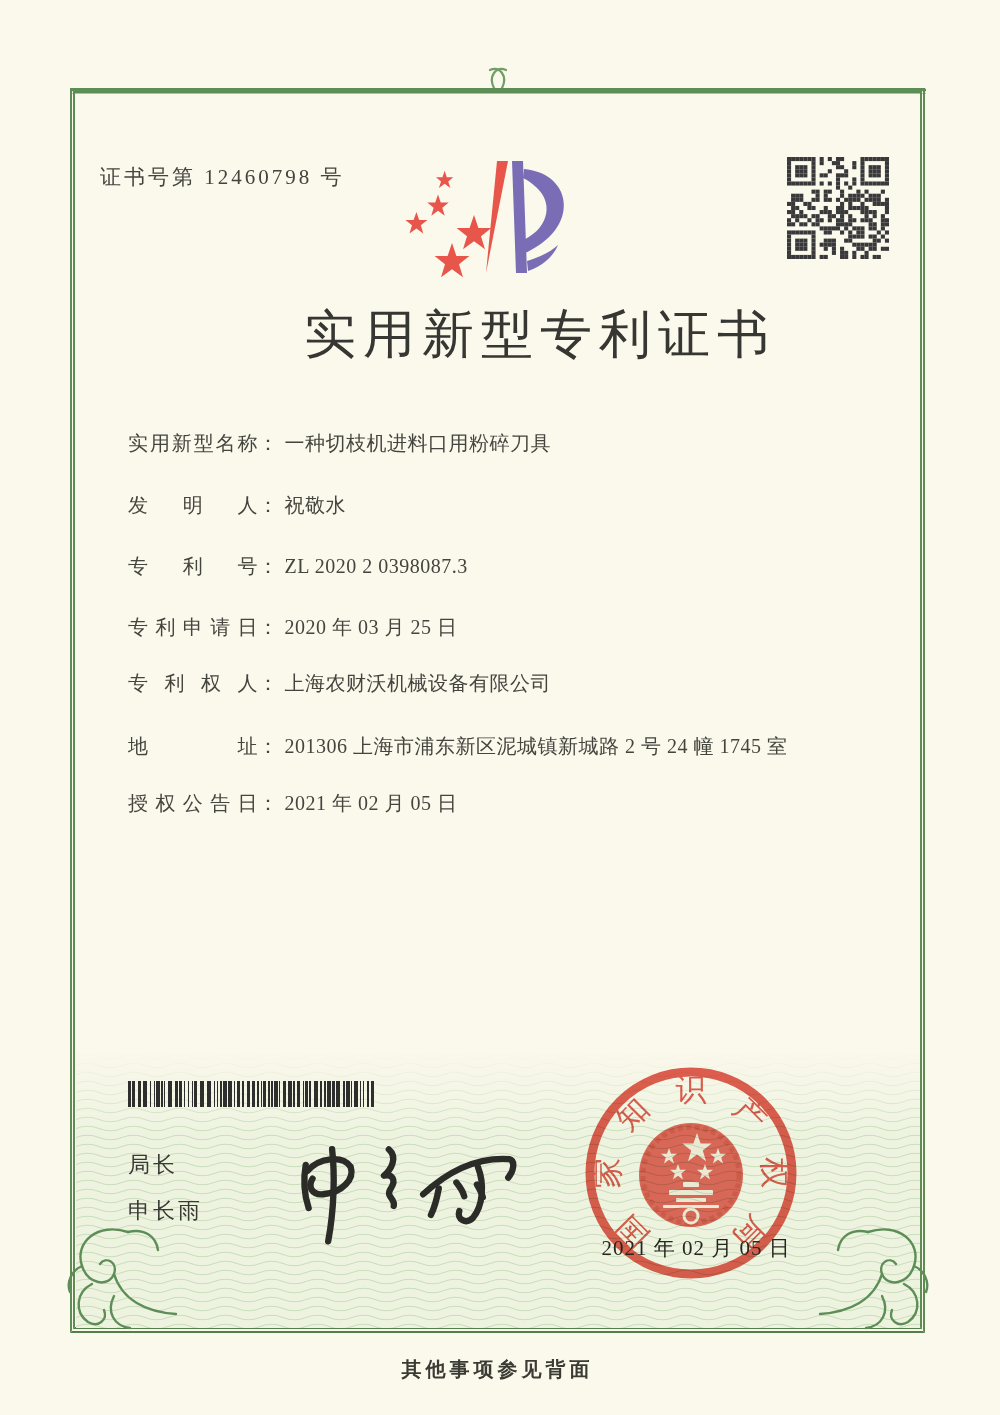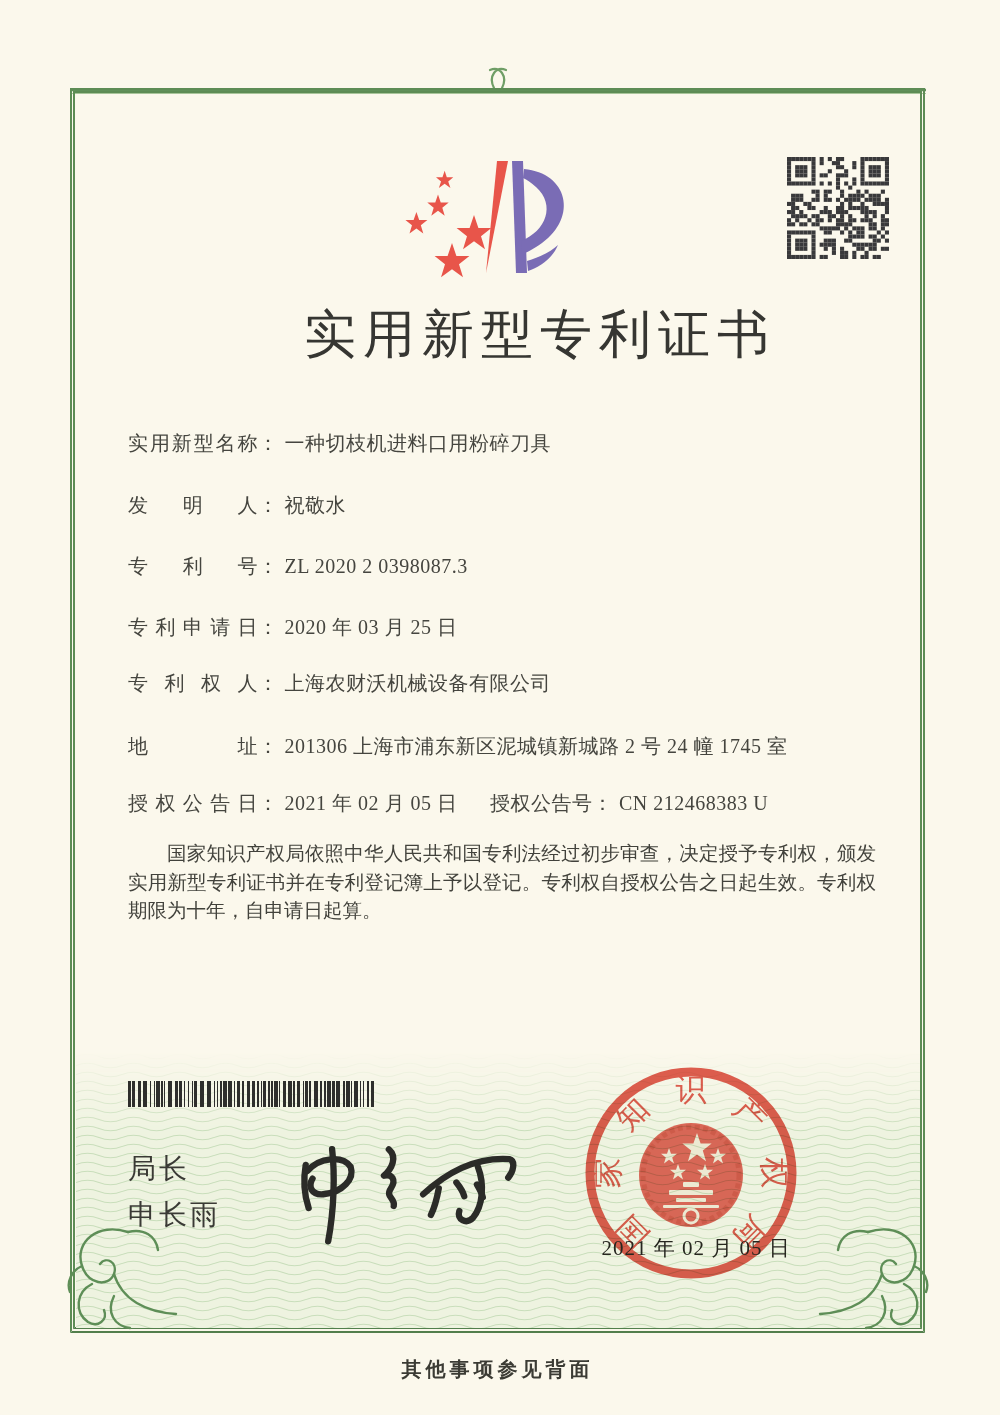--- a/index.html
+++ b/index.html
@@ -23,21 +23,21 @@
   .flabel{display:inline-block;width:130px;text-align:justify;text-align-last:justify;vertical-align:bottom;}
   .fvalue{margin-left:6px;}
   .grant2{position:absolute;left:362px;top:0;}
   
   .bodytext{left:128px;top:840px;width:748px;font-size:19.5px;line-height:28.5px;
             text-align:justify;color:#42423c;}
   .bodytext p{margin:0;text-indent:2em;}
   
   .barcode{left:128px;top:1081px;width:254px;height:26px;font-size:0;}
   .barcode i{display:inline-block;height:100%;background:#2e2e2c;}
-  .director{left:128px;font-size:28px;letter-spacing:3px;color:#3a3a35;
+  .director{left:128px;font-size:22px;letter-spacing:3px;color:#3a3a35;
             font-family:Liberation Mono, monospace;}
   .seal-date{left:596px;top:1234px;width:200px;text-align:center;font-size:21px;
              letter-spacing:1px;color:#26261f;z-index:6;}
   .page-info{left:70px;top:1297px;width:855px;text-align:center;font-size:17px;
              letter-spacing:2px;color:#3e3e38;}
   .back-note{left:70px;top:1356px;width:855px;text-align:center;font-size:20px;
              letter-spacing:4px;color:#3b3b34;font-weight:bold;}
   .z2{z-index:2;} .z5{z-index:5;}
   svg{display:block;}
 </style>
@@ -93,20 +93,21 @@
     <g stroke="#5e8e57" stroke-width="2.4" fill="none" stroke-linecap="round">
       <path d="M70,8 C40,-2 16,18 24,42 C30,60 50,64 56,50 C60,38 48,32 42,40"></path>
       <path d="M70,8 C86,4 98,12 100,26"></path>
       <path d="M56,50 C64,76 88,88 118,90"></path>
       <path d="M34,60 C18,68 16,88 30,98 C40,104 50,96 46,86"></path>
       <path d="M56,72 C48,88 56,102 72,104"></path>
       <path d="M24,42 C14,46 8,58 12,68"></path>
     </g>
   </svg>
 
+  <div class="abs cert-no z2">证书号第 12460798 号</div>
 
   <svg class="abs z2" style="left:400px;top:143px;" width="178" height="148" viewBox="0 0 178 148">
     <g fill="#e8554a">
       <path d="M62,58 l3,9 9,0 -7,6 3,9 -8,-6 -8,6 3,-9 -7,-6 9,0z" transform="translate(0,-14) scale(0.72)"></path>
       <path d="M40,62 l3.4,10 10,0 -8,6.4 3,10 -8.4,-6.2 -8.4,6.2 3,-10 -8,-6.4 10,0z" transform="translate(6,2) scale(0.8)"></path>
       <path d="M62,72 l4.4,13 13,0 -10.4,8.2 4,13 -11,-8 -11,8 4,-13 -10.4,-8.2 13,0z" transform="translate(12,0)"></path>
       <path d="M20,84 l3.4,10 10,0 -8,6.4 3,10 -8.4,-6.2 -8.4,6.2 3,-10 -8,-6.4 10,0z" transform="scale(0.82)"></path>
       <path d="M52,100 l4.4,13 13,0 -10.4,8.2 4,13 -11,-8 -11,8 4,-13 -10.4,-8.2 13,0z"></path>
       <path d="M86,130 L97,18 L108,18 Z"></path>
     </g>
@@ -450,28 +451,24 @@
       <span class="flabel">专利申请日</span><span>：</span><span class="fvalue">2020 年 03 月 25 日</span>
     </div>
     <div class="frow" style="top:240px">
       <span class="flabel">专利权人</span><span>：</span><span class="fvalue">上海农财沃机械设备有限公司</span>
     </div>
     <div class="frow" style="top:303px">
       <span class="flabel">地址</span><span>：</span><span class="fvalue">201306 上海市浦东新区泥城镇新城路 2 号 24 幢 1745 室</span>
     </div>
     <div class="frow" style="top:360px">
       <span class="flabel">授权公告日</span><span>：</span><span class="fvalue">2021 年 02 月 05 日</span>
-      <span class="grant2">
-        <span>授权公告号</span><span>：</span><span class="fvalue">CN 212468383 U</span>
-      </span>
     </div>
   </div>
 
   <div class="abs bodytext z2">
-    <p>国家知识产权局依照中华人民共和国专利法经过初步审查，决定授予专利权，颁发实用新型专利证书并在专利登记簿上予以登记。专利权自授权公告之日起生效。专利权期限为十年，自申请日起算。</p>
   </div>
 
   <div class="abs barcode z5"><i style="width:3px;margin-right:1px"></i><i style="width:3px;margin-right:3px"></i><i style="width:3px;margin-right:2px"></i><i style="width:4px;margin-right:3px"></i><i style="width:1px;margin-right:3px"></i><i style="width:1px;margin-right:1px"></i><i style="width:4px;margin-right:1px"></i><i style="width:2px;margin-right:1px"></i><i style="width:1px;margin-right:3px"></i><i style="width:4px;margin-right:3px"></i><i style="width:3px;margin-right:1px"></i><i style="width:3px;margin-right:2px"></i><i style="width:1px;margin-right:3px"></i><i style="width:1px;margin-right:3px"></i><i style="width:1px;margin-right:1px"></i><i style="width:3px;margin-right:3px"></i><i style="width:4px;margin-right:3px"></i><i style="width:4px;margin-right:3px"></i><i style="width:1px;margin-right:2px"></i><i style="width:1px;margin-right:2px"></i><i style="width:2px;margin-right:1px"></i><i style="width:4px;margin-right:1px"></i><i style="width:4px;margin-right:2px"></i><i style="width:1px;margin-right:2px"></i><i style="width:3px;margin-right:2px"></i><i style="width:2px;margin-right:3px"></i><i style="width:3px;margin-right:2px"></i><i style="width:3px;margin-right:2px"></i><i style="width:2px;margin-right:2px"></i><i style="width:1px;margin-right:1px"></i><i style="width:3px;margin-right:2px"></i><i style="width:2px;margin-right:1px"></i><i style="width:2px;margin-right:1px"></i><i style="width:4px;margin-right:1px"></i><i style="width:1px;margin-right:3px"></i><i style="width:3px;margin-right:2px"></i><i style="width:4px;margin-right:1px"></i><i style="width:2px;margin-right:2px"></i><i style="width:3px;margin-right:3px"></i><i style="width:1px;margin-right:1px"></i><i style="width:3px;margin-right:1px"></i><i style="width:2px;margin-right:3px"></i><i style="width:4px;margin-right:2px"></i><i style="width:2px;margin-right:2px"></i><i style="width:2px;margin-right:1px"></i><i style="width:4px;margin-right:1px"></i><i style="width:3px;margin-right:1px"></i><i style="width:4px;margin-right:3px"></i><i style="width:2px;margin-right:1px"></i><i style="width:4px;margin-right:1px"></i><i style="width:1px;margin-right:2px"></i><i style="width:4px;margin-right:2px"></i><i style="width:1px;margin-right:2px"></i><i style="width:1px;margin-right:3px"></i><i style="width:2px;margin-right:2px"></i><i style="width:3px;margin-right:3px"></i></div>
 
   <div class="abs director z5" style="top:1150px">局长</div>
   <div class="abs director z5" style="top:1196px">申长雨</div>
 
   <svg class="abs z5" style="left:278px;top:1116px;" width="255" height="137" viewBox="0 0 260 140">
     <g stroke="#2b2b28" stroke-width="6.5" fill="none" stroke-linecap="round" stroke-linejoin="round">
       <path d="M28,50 C25,68 27,82 31,94"></path>

